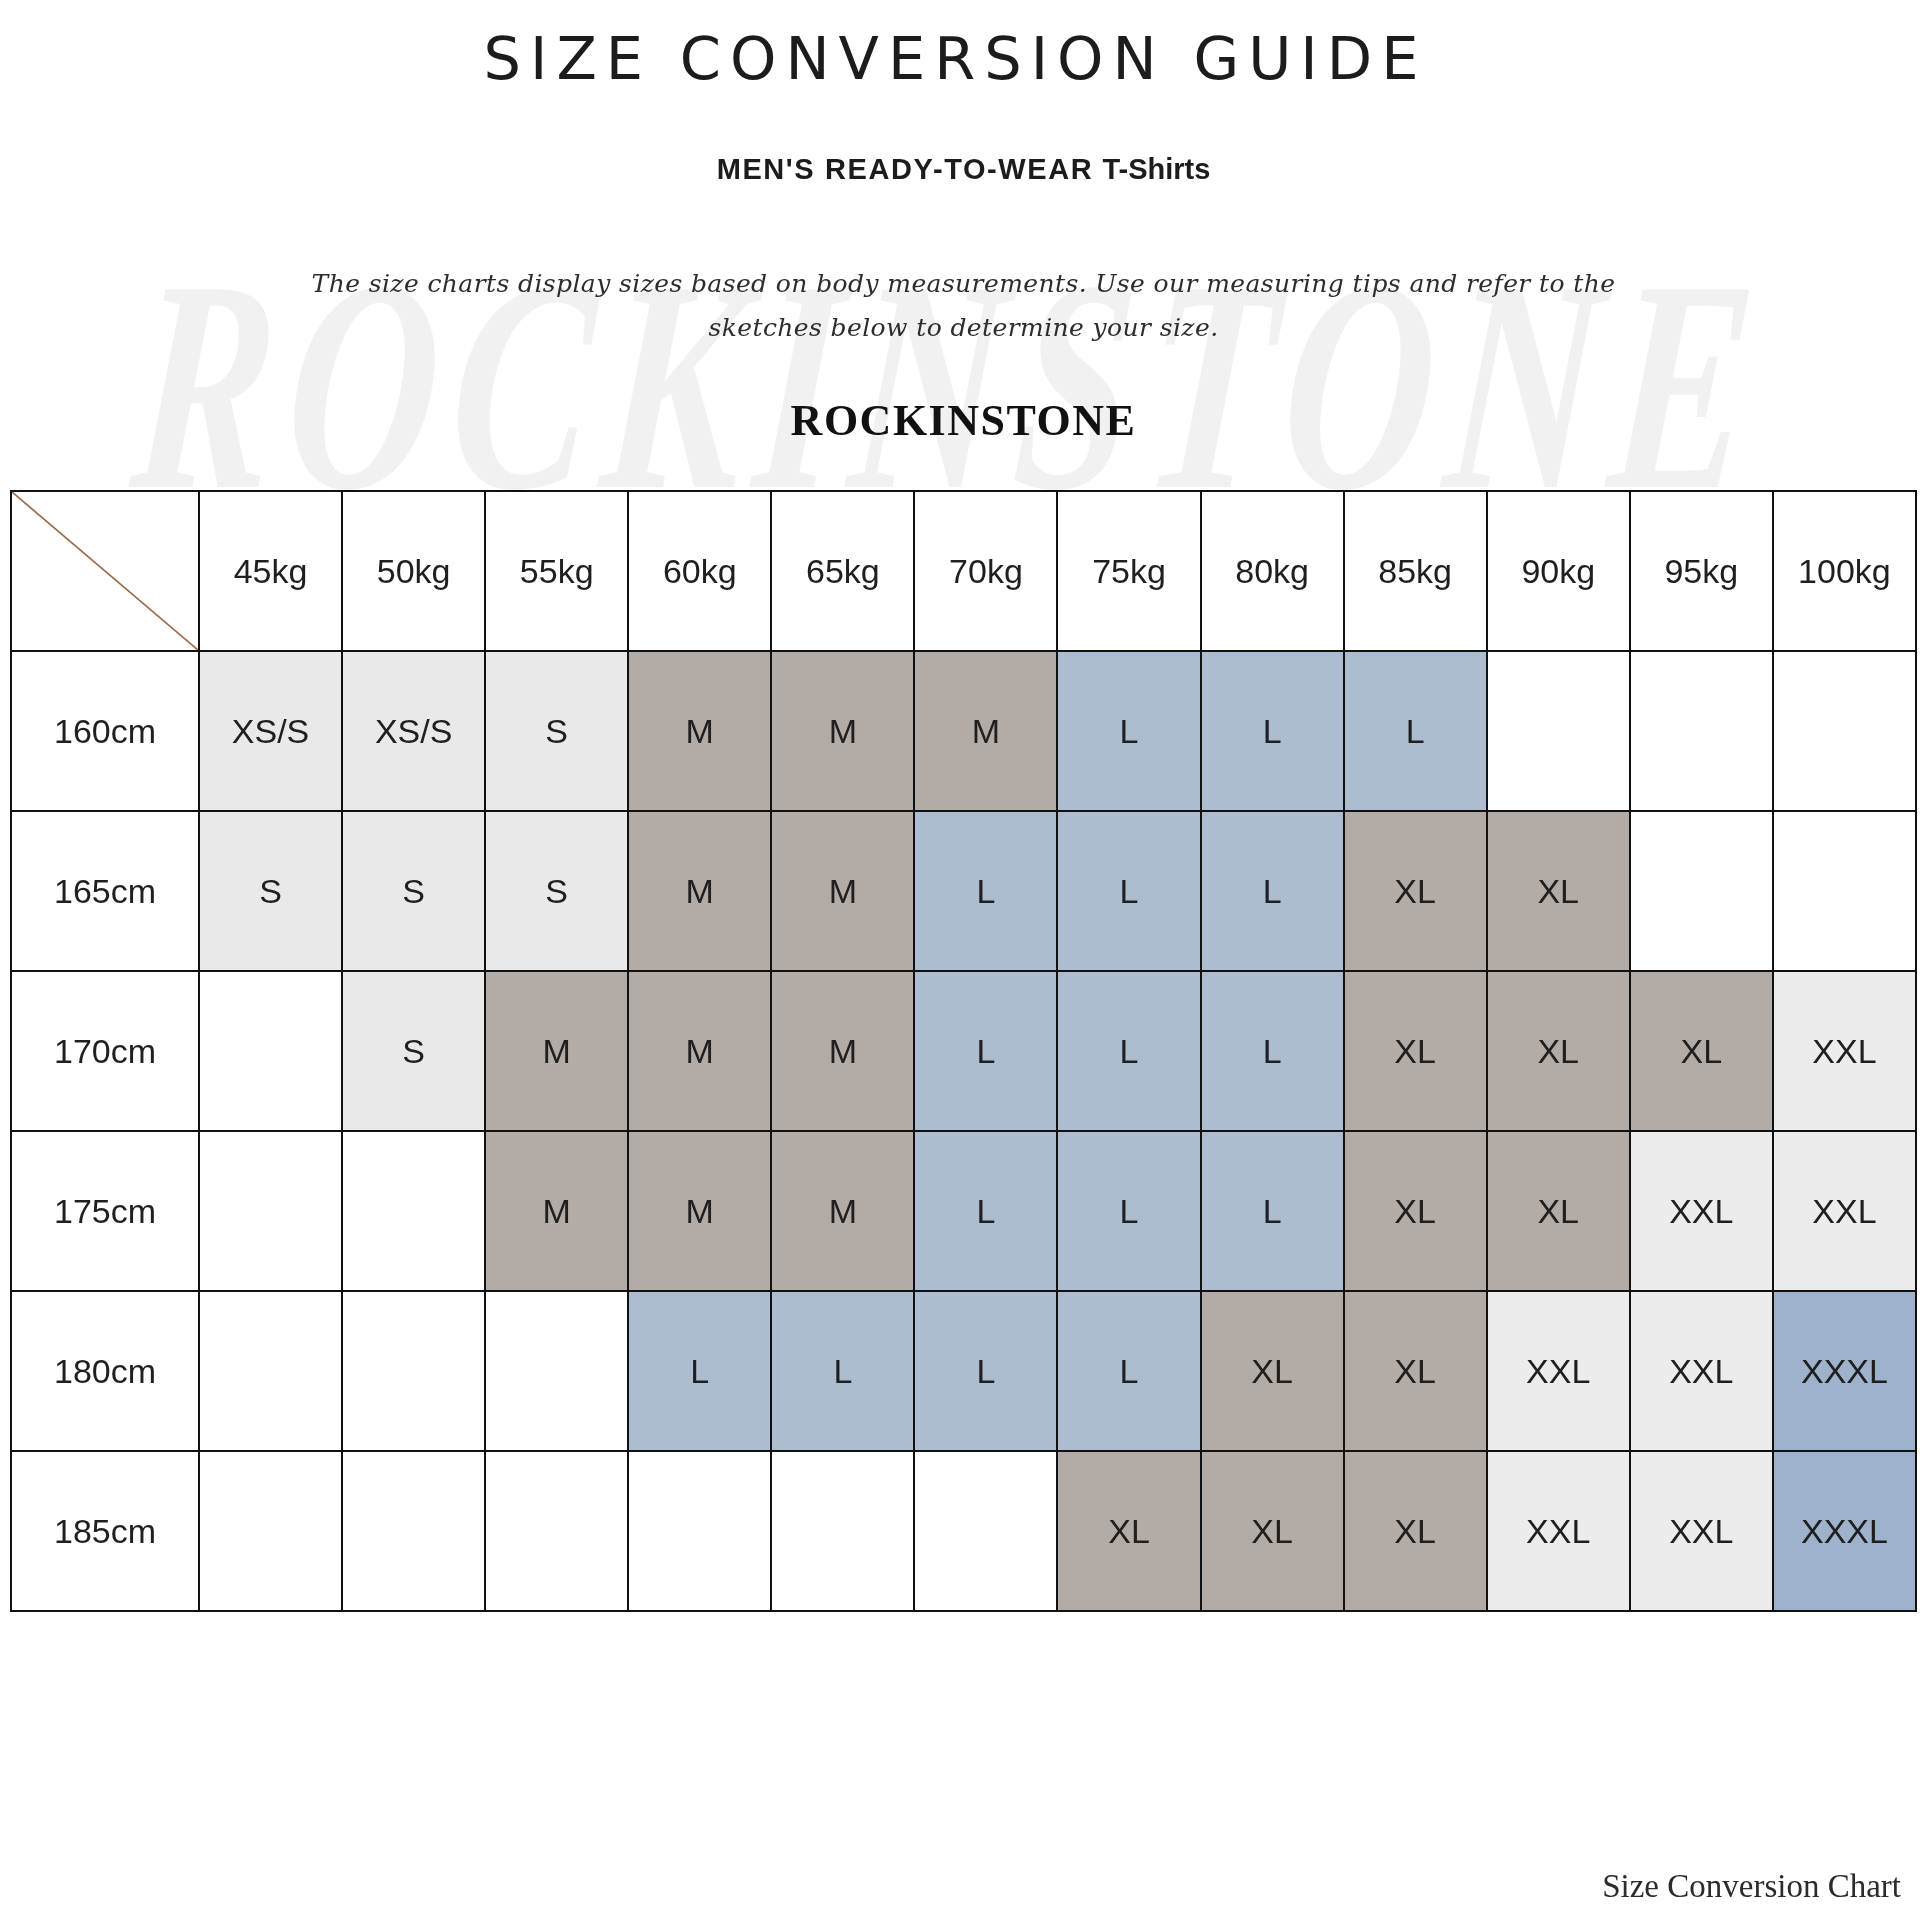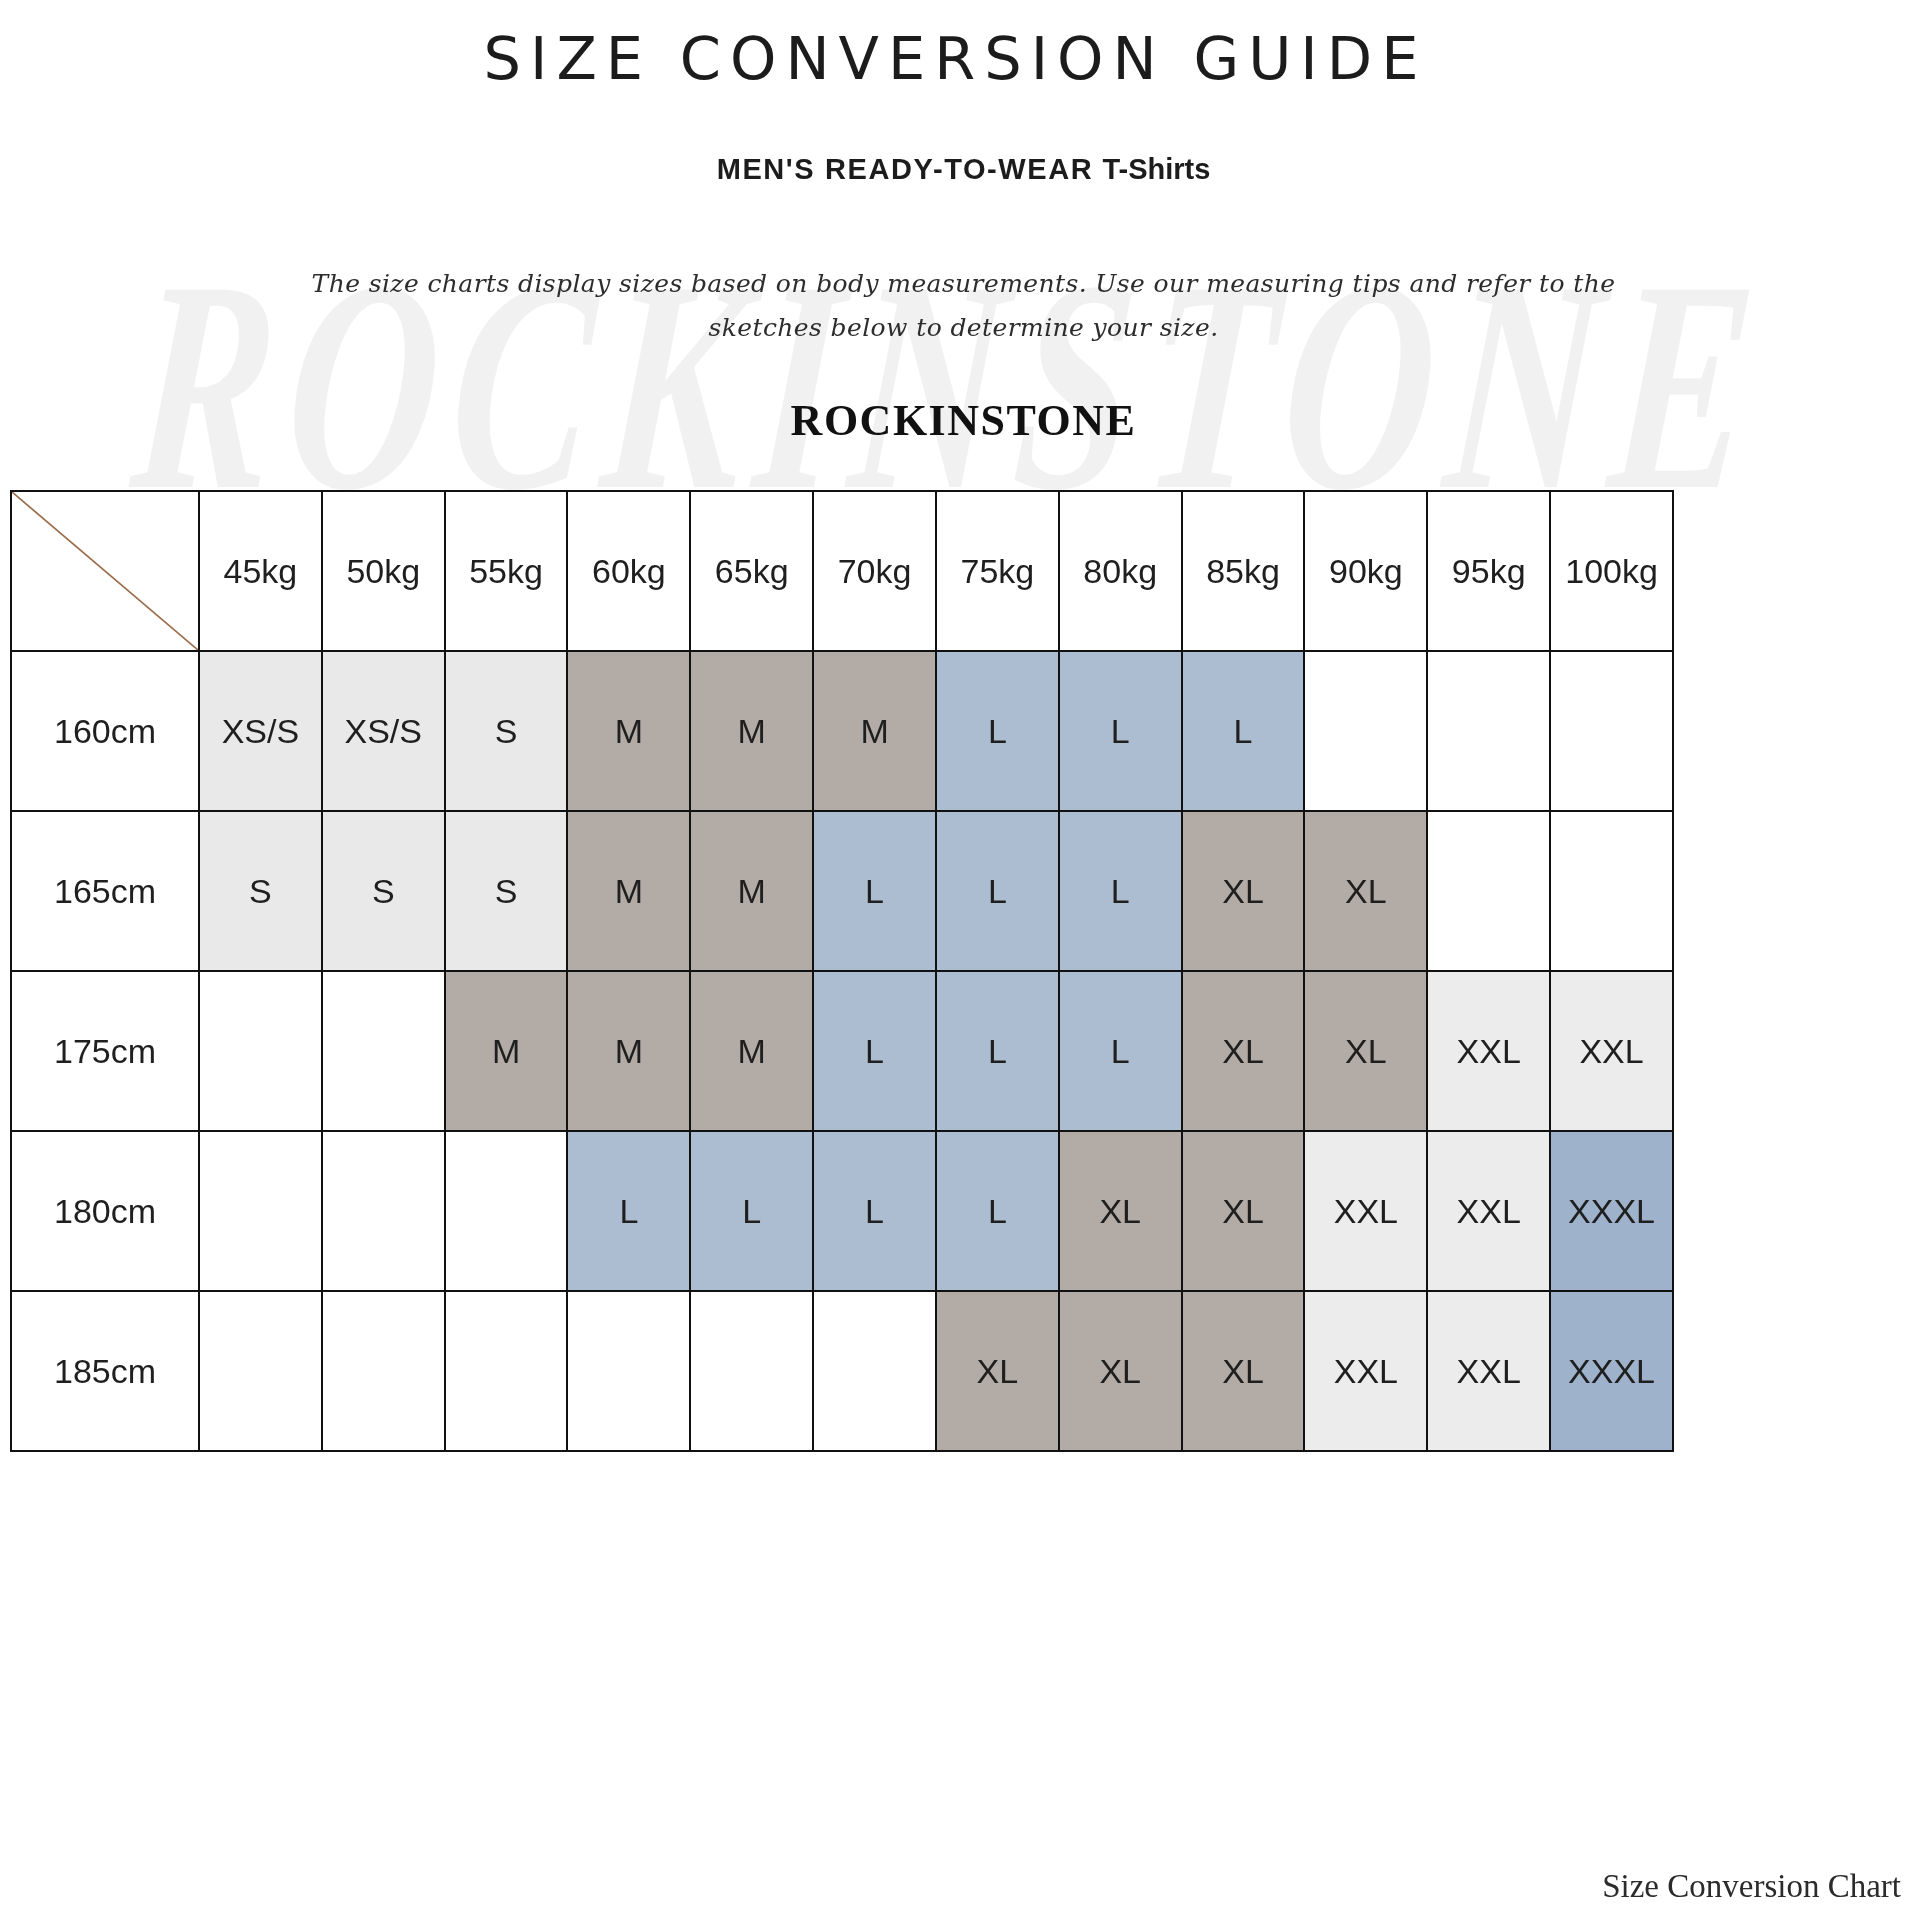--- a/index.html
+++ b/index.html
@@ -95,21 +95,21 @@
 
   
   .table-wrap {
     position: relative;
     z-index: 2;
     margin-top: 44px;
     padding: 0 10px;
   }
   table.size-table {
     border-collapse: collapse;
-    width: 1664px;
+    width: 1907px;
     table-layout: fixed;
   }
   table.size-table td,
   table.size-table th {
     border: 2px solid #111111;
     text-align: center;
     vertical-align: middle;
     font-size: 34px;
     font-weight: normal;
     color: #1f1f1f;
@@ -227,20 +227,35 @@
             <td class="c-gray">M</td>
             <td class="c-blue">L</td>
             <td class="c-blue">L</td>
             <td class="c-blue">L</td>
             <td class="c-gray">XL</td>
             <td class="c-gray">XL</td>
             <td class="c-empty"></td>
             <td class="c-empty"></td>
           </tr>
           <tr>
+            <td class="rowhead">170cm</td>
+            <td class="c-empty"></td>
+            <td class="c-light">S</td>
+            <td class="c-gray">M</td>
+            <td class="c-gray">M</td>
+            <td class="c-gray">M</td>
+            <td class="c-blue">L</td>
+            <td class="c-blue">L</td>
+            <td class="c-blue">L</td>
+            <td class="c-gray">XL</td>
+            <td class="c-gray">XL</td>
+            <td class="c-gray">XL</td>
+            <td class="c-lgray">XXL</td>
+          </tr>
+          <tr>
             <td class="rowhead">175cm</td>
             <td class="c-empty"></td>
             <td class="c-empty"></td>
             <td class="c-gray">M</td>
             <td class="c-gray">M</td>
             <td class="c-gray">M</td>
             <td class="c-blue">L</td>
             <td class="c-blue">L</td>
             <td class="c-blue">L</td>
             <td class="c-gray">XL</td>

